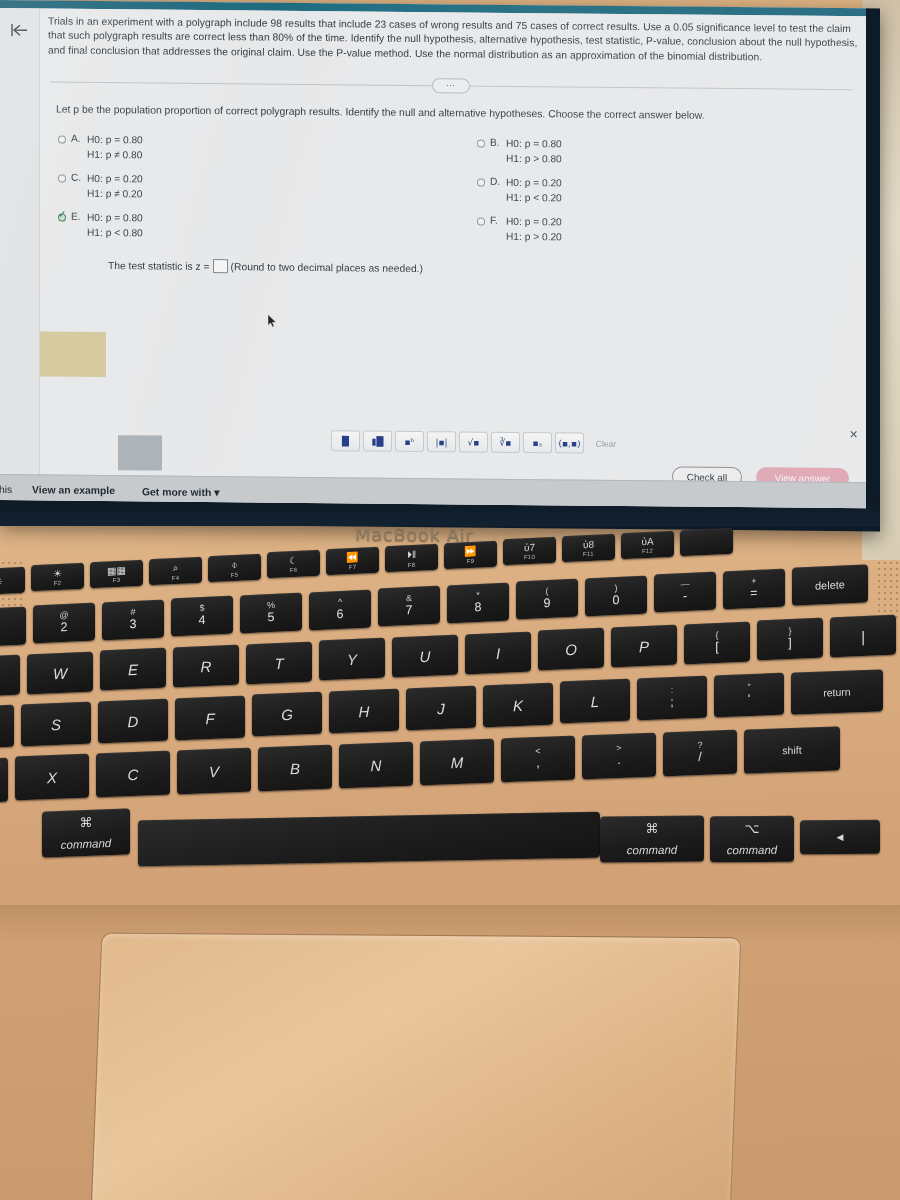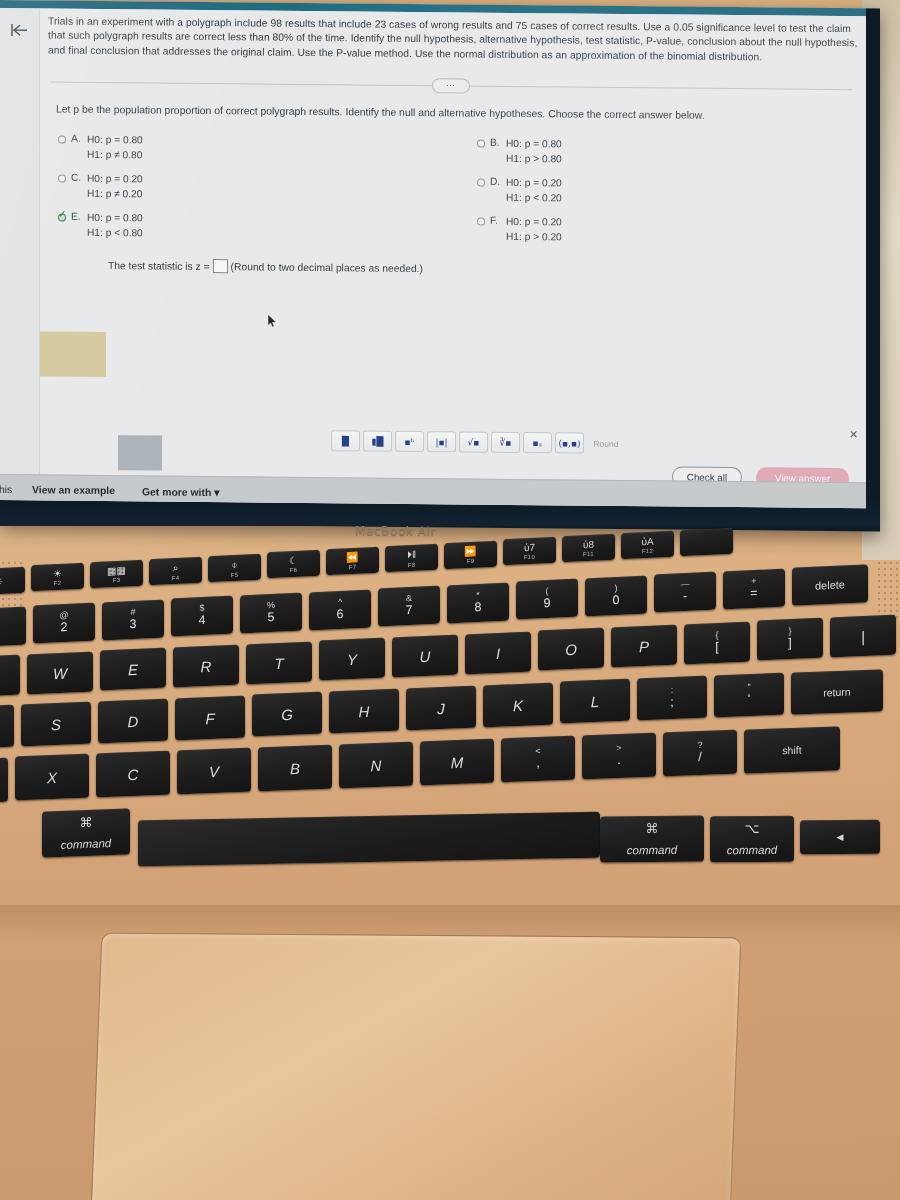--- a/index.html
+++ b/index.html
@@ -33,21 +33,21 @@
     z-index:3;
     box-shadow:0 6px 18px rgba(0,0,0,.45);
   }
   .screen-bezel-bottom {
     position:absolute; top:496px; left:0; width:880px; height:30px;
     background:linear-gradient(180deg,#0c1924,#122231);
     z-index:4;
   }
   .macbook-label {
     position:absolute; top:524px; left:355px;
-    font-size:12px; letter-spacing:.6px; color:#8e7d63;
+    font-size:18px; letter-spacing:.6px; color:#8e7d63;
     font-family:"DejaVu Sans", sans-serif;
     z-index:6; transform:skewY(0.5deg);
     text-shadow:0 1px 1px rgba(0,0,0,.35);
   }
 
   
   .app {
     position:absolute; top:0; left:0; width:866px; height:500px;
     background:#e8eaec;
     transform:skewY(0.55deg);
@@ -369,21 +369,21 @@
 
       <div class="palette">
         <div class="pal-btn">█̸</div>
         <div class="pal-btn">▮█</div>
         <div class="pal-btn">▪ʰ</div>
         <div class="pal-btn">|▪|</div>
         <div class="pal-btn">√▪</div>
         <div class="pal-btn">∛▪</div>
         <div class="pal-btn">▪ₓ</div>
         <div class="pal-btn">(▪,▪)</div>
-        <div class="pal-btn more">Round</div>
+        <div class="pal-btn more">Clear</div>
       </div>
 
       <div class="close-x">✕</div>
 
       <div class="btn-clear">Check all</div>
       <div class="btn-check">View answer</div>
 
       <div class="footer-strip">
         <div class="footer-links">
           <span class="fl his">his</span>

